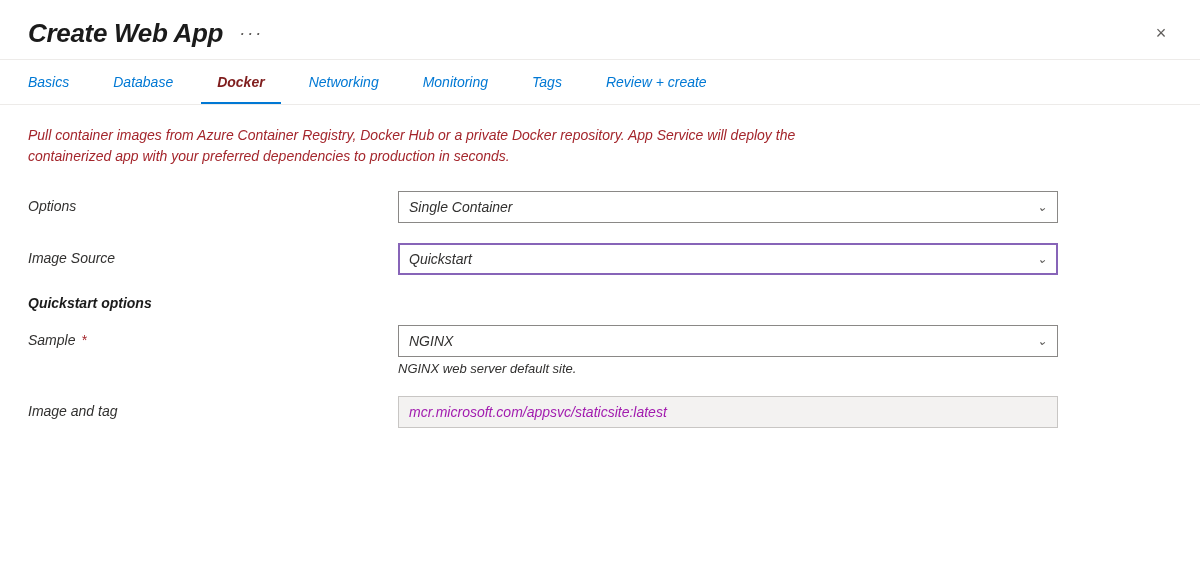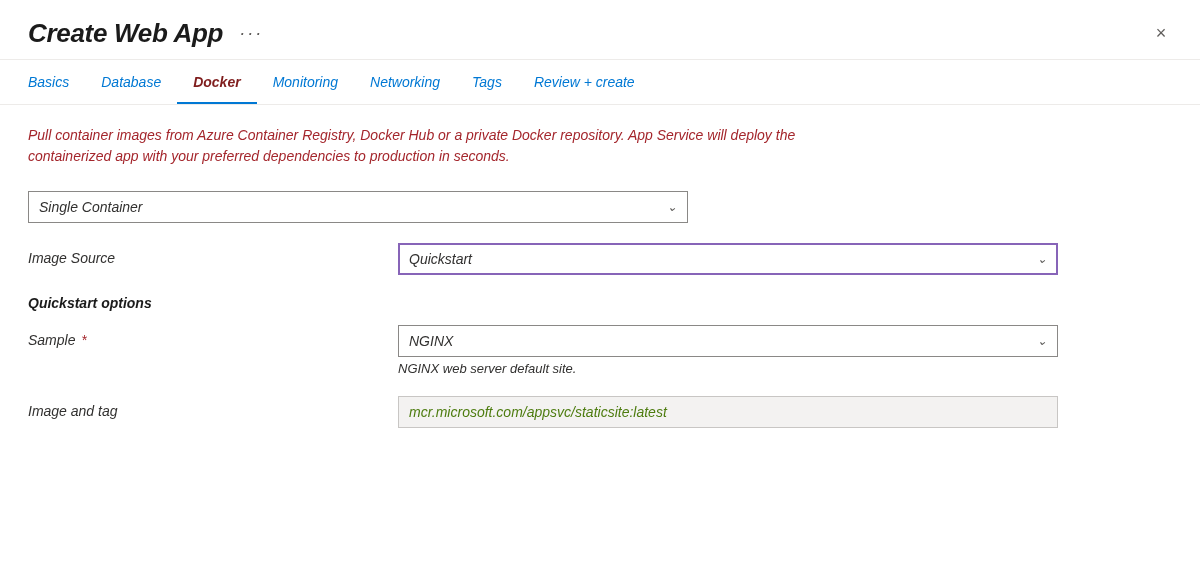--- a/index.html
+++ b/index.html
@@ -69,21 +69,21 @@
       align-items: center;
       justify-content: center;
     }
 
     
     .tabs-container {
       display: flex;
       align-items: center;
       padding: 0 28px;
       border-bottom: 1px solid #edebe9;
-      gap: 0;
+      gap: 12px;
     }
 
     .tab {
       padding: 14px 16px 12px 16px;
       cursor: pointer;
       font-size: 14px;
       color: #0078d4;
       border-bottom: 2px solid transparent;
       white-space: nowrap;
       text-decoration: none;
@@ -219,38 +219,39 @@
     <div class="tab inactive">
       <span>Basics</span>
     </div>
     <div class="tab inactive">
       <span>Database</span>
     </div>
     <div class="tab active">
       <span>Docker</span>
     </div>
     <div class="tab inactive">
+      <span>Networking</span>
+    </div>
+    <div class="tab inactive">
       <span>Monitoring</span>
     </div>
     <div class="tab inactive">
-      <span>Networking</span>
-    </div>
-    <div class="tab inactive">
       <span>Tags</span>
     </div>
     <div class="tab inactive">
       <span>Review + create</span>
     </div>
   </div>
 
   <div class="content">
 
     <p class="description">Pull container images from Azure Container Registry, Docker Hub or a private Docker repository. App Service will deploy the containerized app with your preferred dependencies to production in seconds.</p>
 
     <div class="form-row">
+      <div class="form-label">Options</div>
       <div class="form-control">
         <div class="dropdown">
           <span>Single Container</span>
           <span class="dropdown-chevron">⌄</span>
         </div>
       </div>
     </div>
 
     <div class="form-row">
       <div class="form-label">Image Source</div>
@@ -274,19 +275,19 @@
           <span class="dropdown-chevron">⌄</span>
         </div>
         <div class="helper-text">NGINX web server default site.</div>
       </div>
     </div>
 
     <div class="form-row">
       <div class="form-label">Image and tag</div>
       <div class="form-control">
         <div class="readonly-input">
-          <span style="color:#4d7c0f;">mcr.microsoft.com/appsvc/staticsite:latest</span>
+          <span style="color:#a21caf;">mcr.microsoft.com/appsvc/staticsite:latest</span>
         </div>
       </div>
     </div>
 
   </div>
 </div>
 
 </body></html>

